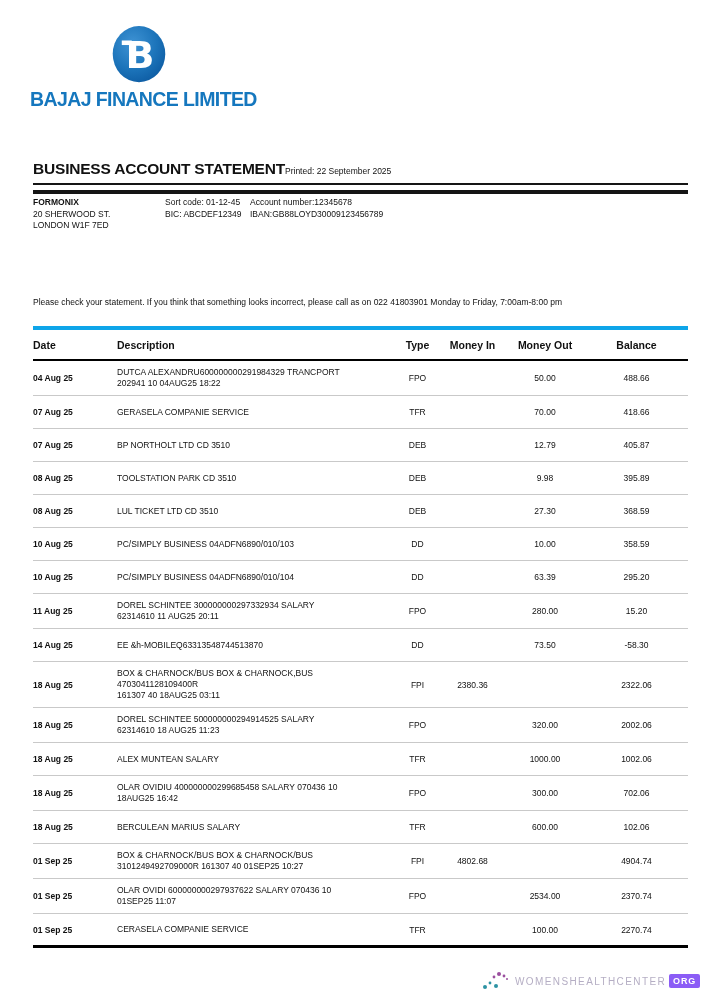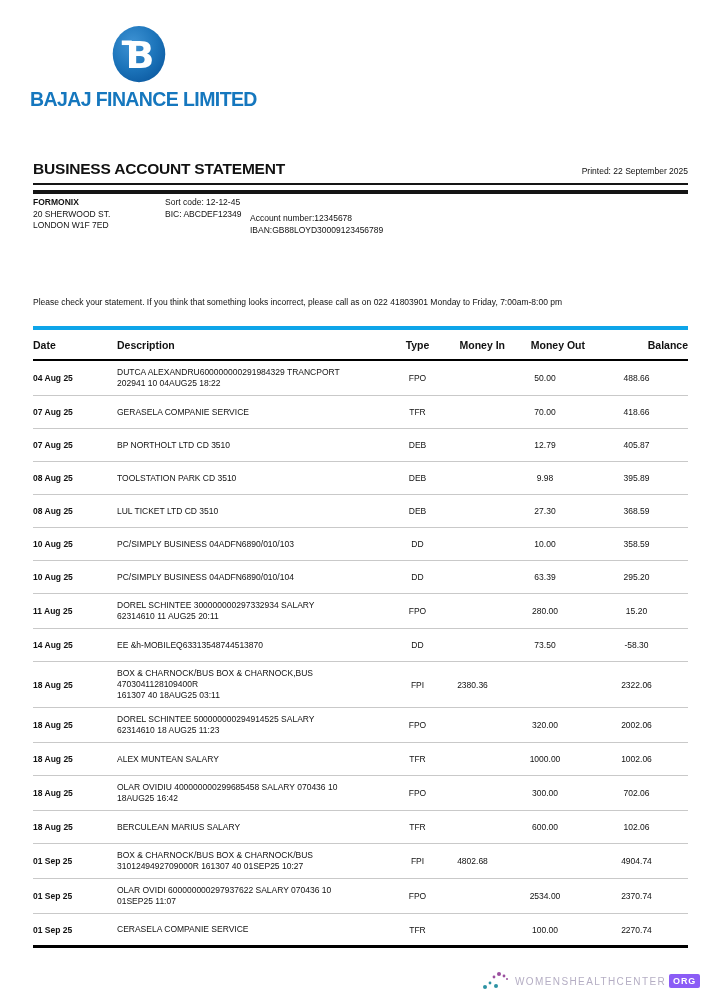--- a/index.html
+++ b/index.html
@@ -8,48 +8,48 @@
   .page { position:relative; width:720px; height:1000px; overflow:hidden; background:#fff; }
 
   
   .logo-block { position:absolute; top:24px; left:30px; width:218px; }
   .logo-mark { display:block; margin:0 auto 2px auto; width:58px; height:62px; }
   .brand-name { color:#1577be; font-weight:bold; font-size:19.5px; letter-spacing:-0.6px;
     white-space:nowrap; }
 
   
   .title-row { position:absolute; top:160px; left:33px; width:655px;
-    display:flex; justify-content:space-between; align-items:flex-end; }
+    display:flex; align-items:flex-end; }
   .doc-title { font-size:15.5px; font-weight:bold; letter-spacing:-0.2px; }
   .printed { font-size:8.5px; padding-bottom:2px; }
 
   .rule-a { position:absolute; top:183px; left:33px; width:655px; height:2px; background:#151515; }
   .rule-b { position:absolute; top:190px; left:33px; width:655px; height:3.5px; background:#151515; }
 
   
   .acct { position:absolute; top:197px; left:33px; width:655px; height:40px; font-size:8.5px; line-height:11.5px; }
   .acct-col1 { position:absolute; left:0; top:0; }
   .acct-col2 { position:absolute; left:132px; top:0; }
-  .acct-col3 { position:absolute; left:217px; top:16px; }
+  .acct-col3 { position:absolute; left:217px; top:0; }
   .acct-name { font-weight:bold; }
 
   .note { position:absolute; left:33px; width:655px; font-size:8.5px; }
   .note-1 { top:245px; }
   .note-2 { top:297px; }
 
   
   .table-wrap { position:absolute; top:326px; left:33px; width:655px; }
   table { width:100%; border-collapse:collapse; table-layout:fixed; }
   col.w-date { width:84px; } col.w-desc { width:278px; } col.w-type { width:45px; }
   col.w-in  { width:65px; } col.w-out  { width:80px; } col.w-bal  { width:103px; }
   thead tr { border-top:4px solid #0ea5e9; border-bottom:2px solid #000; }
   th { font-size:10.5px; font-weight:bold; padding:9px 0 8px 0; text-align:left; }
   th.h-desc { padding-left:0; }
   th.h-type { text-align:center; }
-  th.h-in, th.h-out, th.h-bal { text-align:right; }
+  th.h-in, th.h-out, th.h-bal { text-align:center; }
   tbody tr { border-top:1px solid #c9c9c9; }
   tbody tr:first-child { border-top:none; }
   tbody tr:last-child { border-bottom:3px solid #000; }
   td { font-size:8.5px; vertical-align:middle; padding:6px 0; height:33px; }
   td.c-date { font-weight:bold; }
   td.c-desc { line-height:11px; padding-right:8px; }
   td.c-type { text-align:center; }
   td.c-in, td.c-out, td.c-bal { text-align:center; }
   .d2:empty { display:none; }
 
@@ -88,21 +88,21 @@
   <div class="rule-a"></div>
   <div class="rule-b"></div>
 
   <div class="acct">
     <div class="acct-col1">
       <div class="acct-name">FORMONIX</div>
       <div>20 SHERWOOD ST.</div>
       <div>LONDON W1F 7ED</div>
     </div>
     <div class="acct-col2">
-      <div>Sort code: 12-12-45</div>
+      <div>Sort code: 01-12-45</div>
       <div>BIC: ABCDEF12349</div>
     </div>
     <div class="acct-col3">
       <div>Account number:12345678</div>
       <div>IBAN:GB88LOYD30009123456789</div>
     </div>
   </div>
 
   <div class="note note-2">Please check your statement. If you think that something looks incorrect, please call as on 022 41803901 Monday to Friday, 7:00am-8:00 pm</div>
 

